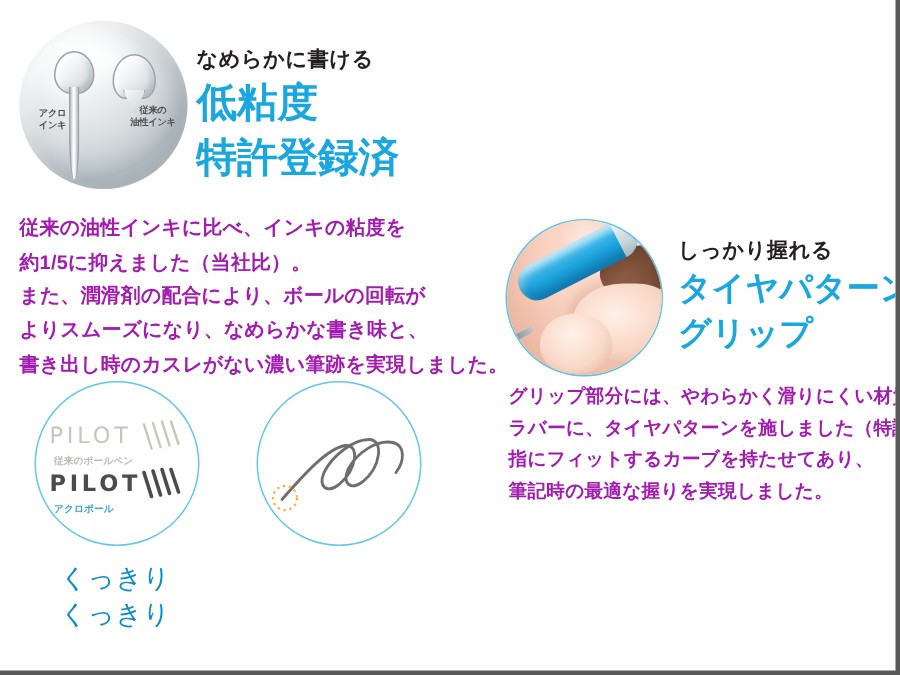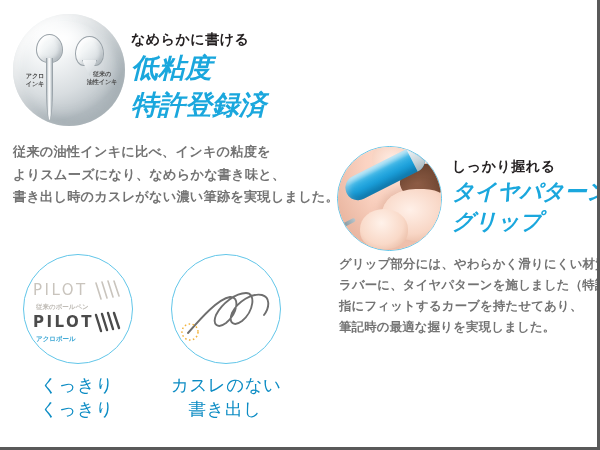--- a/index.html
+++ b/index.html
@@ -30,29 +30,28 @@
     line-height: 1.2;
     white-space: nowrap;
   }
   .headline {
     font-size: 27px;
     font-weight: bold;
     color: #1aa7dd;
     letter-spacing: 0px;
     line-height: 1.18;
     white-space: nowrap;
-    font-style: italic;
   }
   .headline.small {
     font-size: 22px;
   }
   .body-text {
     font-size: 13.2px;
     font-weight: bold;
-    color: #737373;
+    color: #a21caf;
     line-height: 1.72;
     letter-spacing: 0.2px;
     white-space: nowrap;
   }
 
   
   #ink-sphere {
     position: absolute;
     left: 13px;
     top: 14px;
@@ -276,20 +275,22 @@
   </div>
 
   <div id="sec1-head">
     <div class="kicker">なめらかに書ける</div>
     <div class="headline">低粘度</div>
     <div class="headline">特許登録済</div>
   </div>
 
   <div id="sec1-body">
     <div class="body-text">従来の油性インキに比べ、インキの粘度を</div>
+    <div class="body-text">約1/5に抑えました（当社比）。</div>
+    <div class="body-text">また、潤滑剤の配合により、ボールの回転が</div>
     <div class="body-text">よりスムーズになり、なめらかな書き味と、</div>
     <div class="body-text">書き出し時のカスレがない濃い筆跡を実現しました。</div>
   </div>
 
   <div id="grip-photo">
     <div class="skin"></div>
     <div class="knuckle1"></div>
     <div class="dark-gap"></div>
     <div class="pen"></div>
     <div class="tip"></div>
@@ -339,18 +340,14 @@
                C 66 46, 80 38, 90 40 C 98 42, 98 52, 92 60" fill="none" stroke="#6e6e6e" stroke-width="1.9" stroke-linecap="round"></path>
       <circle cx="18" cy="77" r="8" fill="none" stroke="#f2b33c" stroke-width="1.5" stroke-dasharray="1.6 2.4"></circle>
     </svg>
   </div>
 
   <div class="proof-caption" id="caption-left">
     <div>くっきり</div>
     <div>くっきり</div>
   </div>
 
-  <div class="proof-caption" id="caption-right">
-    <div>カスレのない</div>
-    <div>書き出し</div>
-  </div>
 
 </div>
 
 </body></html>

